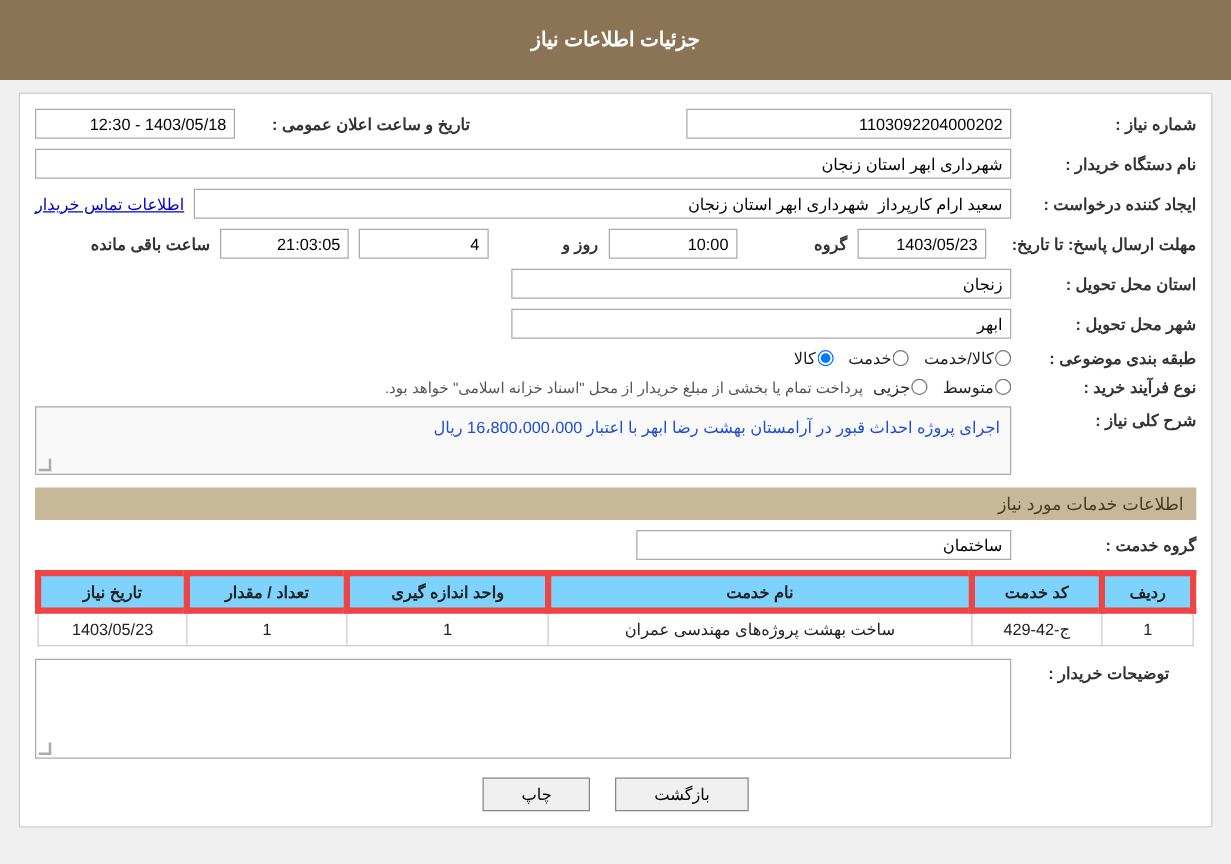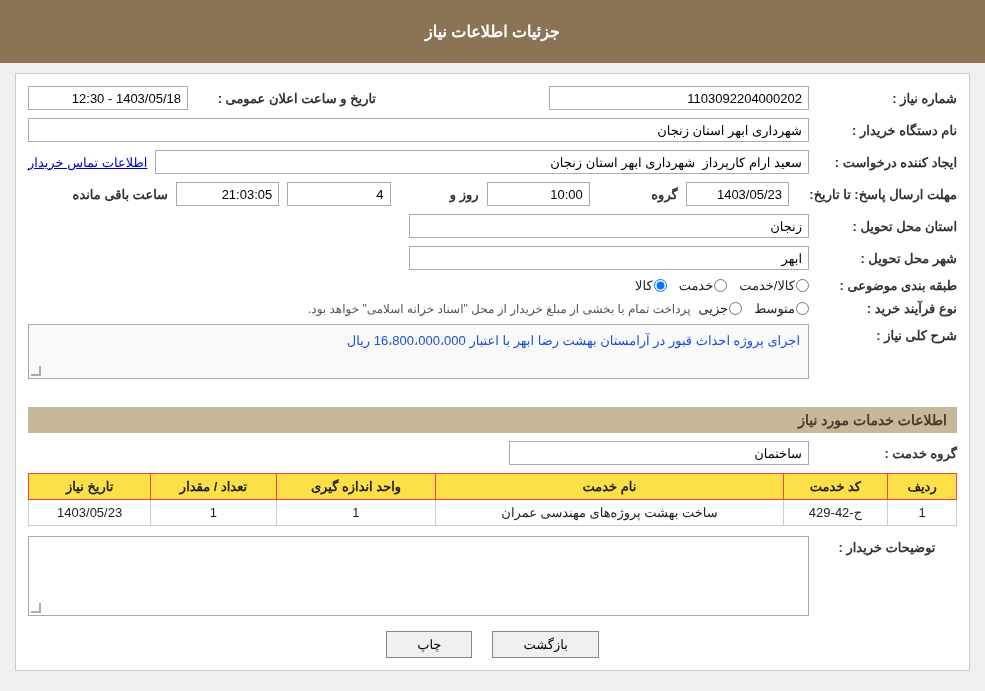--- a/index.html
+++ b/index.html
@@ -68,23 +68,23 @@
     }
     .link-text {
       color: #0000cc;
       text-decoration: underline;
       cursor: pointer;
       white-space: nowrap;
     }
     .section-divider {
       background: #c8b89a;
       color: #4a3a2a;
-      font-weight: bold;
+      font-weight: normal;
       padding: 5px 10px;
-      margin: 28px 0 8px 0;
+      margin: 10px 0 8px 0;
       font-size: 14px;
       text-align: right;
     }
     .radio-group {
       display: flex;
       align-items: center;
       gap: 12px;
       direction: rtl;
     }
     .radio-option {
@@ -116,22 +116,22 @@
       cursor: se-resize;
       border-right: 2px solid #aaa;
       border-bottom: 2px solid #aaa;
     }
     .services-table {
       width: 100%;
       border-collapse: collapse;
       margin-bottom: 10px;
     }
     .services-table th {
-      background: #fde047;
-      border: 1px solid #ef4444;
+      background: #7dd3fc;
+      border: 5px solid #ef4444;
       padding: 5px 8px;
       text-align: center;
       font-weight: bold;
     }
     .services-table td {
       border: 1px solid #ccc;
       padding: 5px 8px;
       text-align: center;
       background: white;
     }

